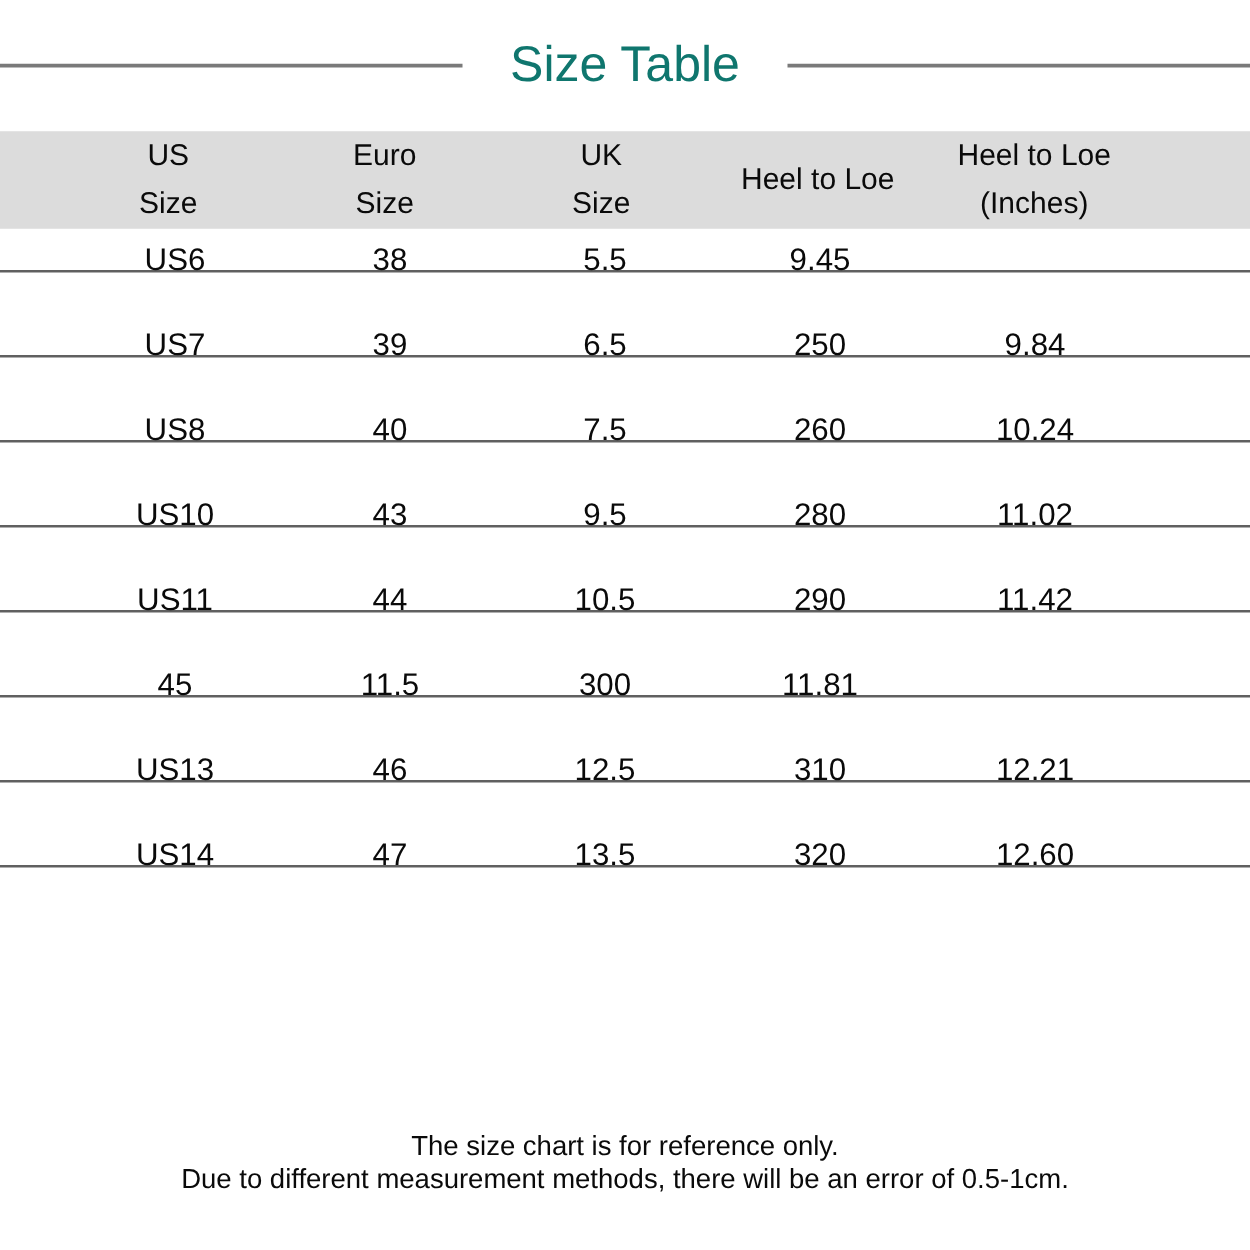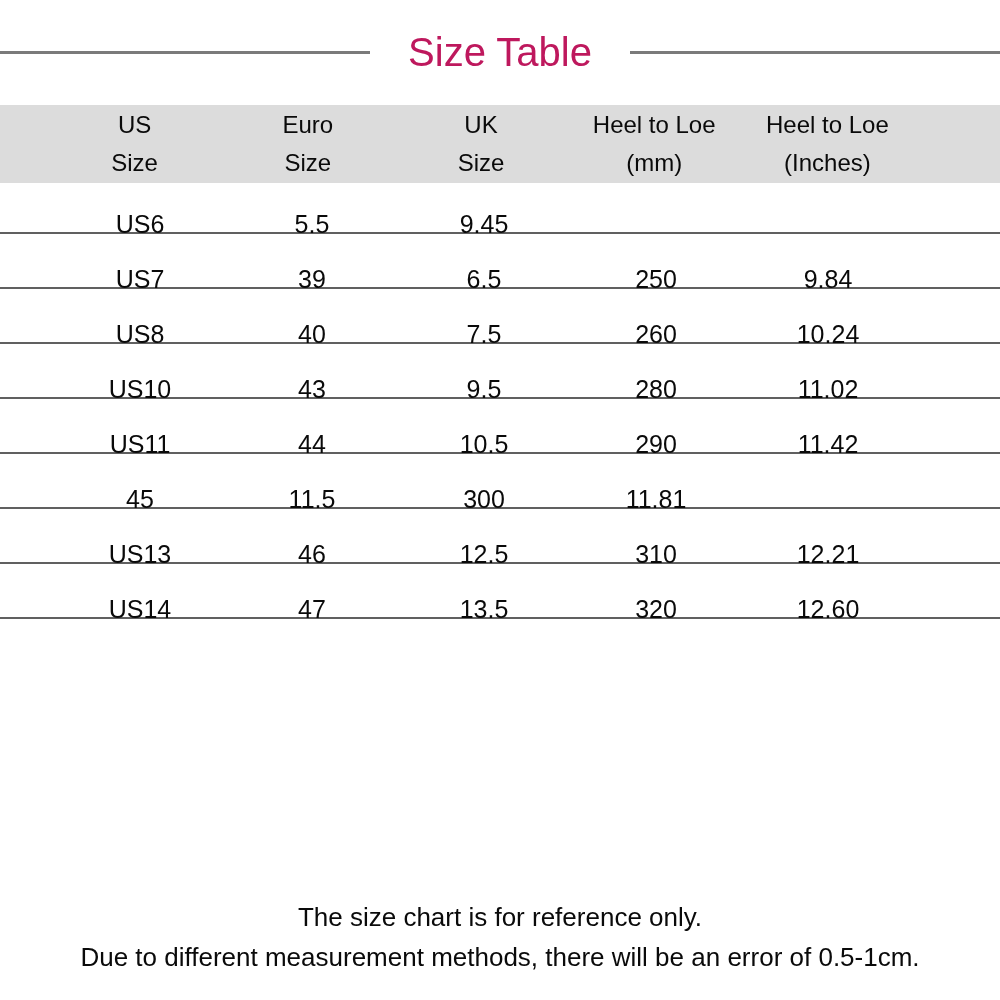--- a/index.html
+++ b/index.html
@@ -29,21 +29,21 @@
   }
   .title-rule {
     flex: 1;
     height: 3px;
     background: #7a7a7a;
   }
   .title-text {
     margin: 0 38px;
     font-size: 40px;
     line-height: 46px;
-    color: #be185d;
+    color: #0f766e;
     white-space: nowrap;
   }
 
   
   .grid-cols {
     display: grid;
     grid-template-columns: repeat(5, 1fr);
     padding: 0 86px 0 54px;
     box-sizing: border-box;
   }
@@ -62,49 +62,49 @@
     font-size: 24px;
     line-height: 38px;
   }
   .tbody {
     position: absolute;
     top: 183px;
     left: 0;
     width: 1000px;
   }
   .row {
-    height: 55px;
+    height: 68px;
     border-bottom: 2px solid #606060;
     align-items: end;
   }
-  .row:first-child { height: 51px; }
+  .row:first-child { height: 35px; }
   .td {
     text-align: center;
     font-size: 25px;
     line-height: 25px;
   }
   .td > span {
     display: inline-block;
     transform: translateY(5px);
   }
 
   
   .footnote {
     position: absolute;
     top: 904px;
     left: 0;
     width: 1000px;
     text-align: center;
   }
   .footnote p {
     margin: 0;
-    font-size: 26px;
+    font-size: 22px;
     line-height: 26px;
   }
-  .footnote p + p { margin-top: 14px; }
+  .footnote p + p { }
 </style>
 </head>
 <body>
 
 <div class="page">
 
   <div class="title-bar">
     <div class="title-rule"></div>
     <div class="title-text">Size Table</div>
     <div class="title-rule"></div>
@@ -118,31 +118,31 @@
     <div class="th">
       <div>Euro</div>
       <div>Size</div>
     </div>
     <div class="th">
       <div>UK</div>
       <div>Size</div>
     </div>
     <div class="th">
       <div>Heel to Loe</div>
-      <div>(mm)</div>
     </div>
     <div class="th">
       <div>Heel to Loe</div>
       <div>(Inches)</div>
     </div>
   </div>
 
   <div class="tbody">
     <div class="row grid-cols">
       <div class="td"><span>US6</span></div>
+      <div class="td"><span>38</span></div>
       <div class="td"><span>5.5</span></div>
       <div class="td"><span>9.45</span></div>
     </div>
     <div class="row grid-cols">
       <div class="td"><span>US7</span></div>
       <div class="td"><span>39</span></div>
       <div class="td"><span>6.5</span></div>
       <div class="td"><span>250</span></div>
       <div class="td"><span>9.84</span></div>
     </div>

